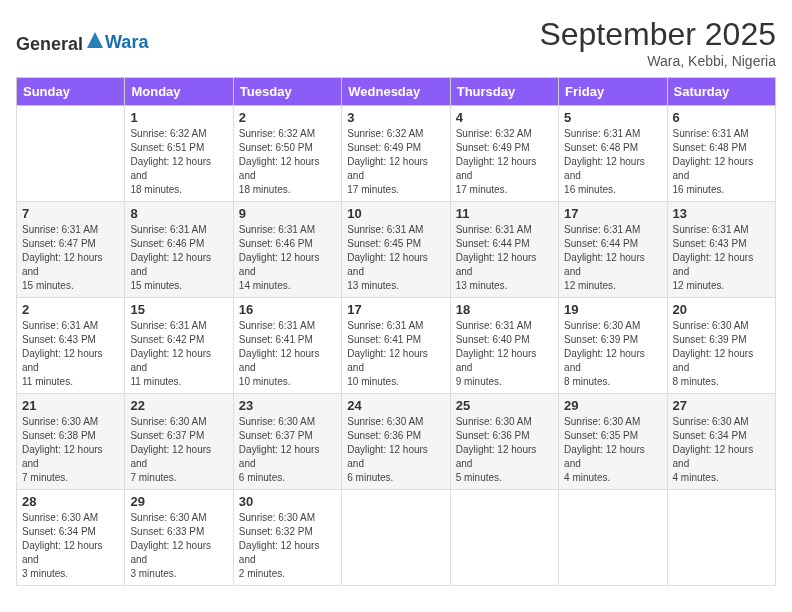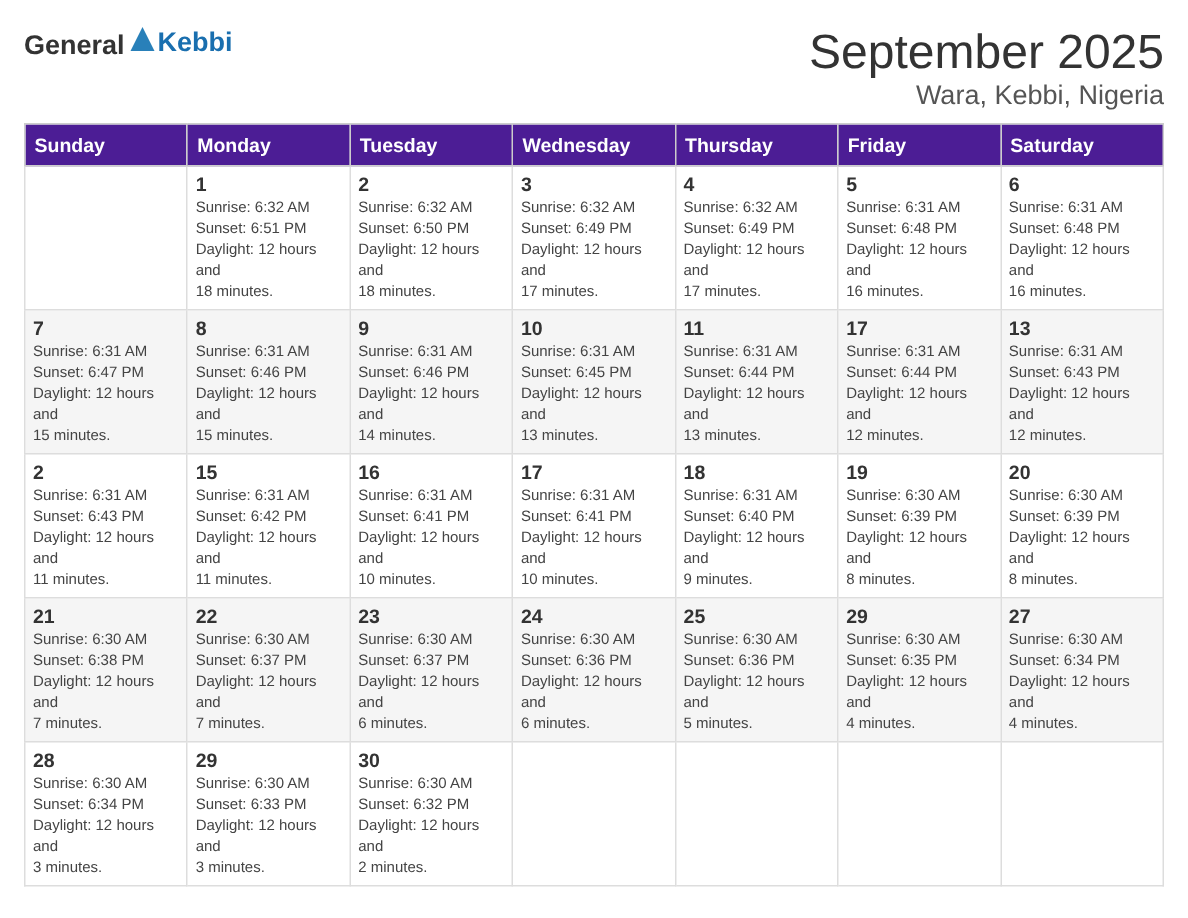--- a/index.html
+++ b/index.html
@@ -6,21 +6,21 @@
     body {
       font-family: Arial, sans-serif;
       background: #fff;
       width: 792px;
       min-height: 612px;
       padding: 16px;
     }
     .header {
       display: flex;
       justify-content: space-between;
-      align-items: flex-start;
+      align-items: center;
       margin-bottom: 8px;
     }
     .logo {
       display: flex;
       align-items: center;
     }
     .logo-text-general {
       font-size: 18px;
       font-weight: bold;
       color: #333;
@@ -37,29 +37,29 @@
     }
     .title-block {
       text-align: right;
     }
     .month-title {
       font-size: 32px;
       font-weight: normal;
       color: #333;
     }
     .location {
-      font-size: 18px;
+      font-size: 14px;
       color: #555;
     }
     table {
       width: 100%;
       border-collapse: collapse;
     }
     thead tr th {
-      background-color: #4c1d95;
+      background-color: #8b5cf6;
       color: #fff;
       font-size: 13px;
       font-weight: bold;
       padding: 6px 6px;
       text-align: left;
       border: 1px solid #ccc;
     }
     tbody tr td {
       vertical-align: top;
       border: 1px solid #ddd;
@@ -96,21 +96,21 @@
 <body>
 
 <div class="header">
   <div class="logo">
     <div>
       <span class="logo-text-general">General</span><svg class="logo-icon" viewBox="0 0 20 20">
           <polygon points="10,2 18,18 2,18" fill="#2980b9"></polygon>
         </svg>
     </div>
     <div>
-      <span class="logo-text-blue">Kebbi</span>
+      <span class="logo-text-blue">Wara</span>
     </div>
   </div>
   <div class="title-block">
     <div class="month-title">September 2025</div>
     <div class="location">Wara, Kebbi, Nigeria</div>
   </div>
 </div>
 
 <table>
   <thead>

